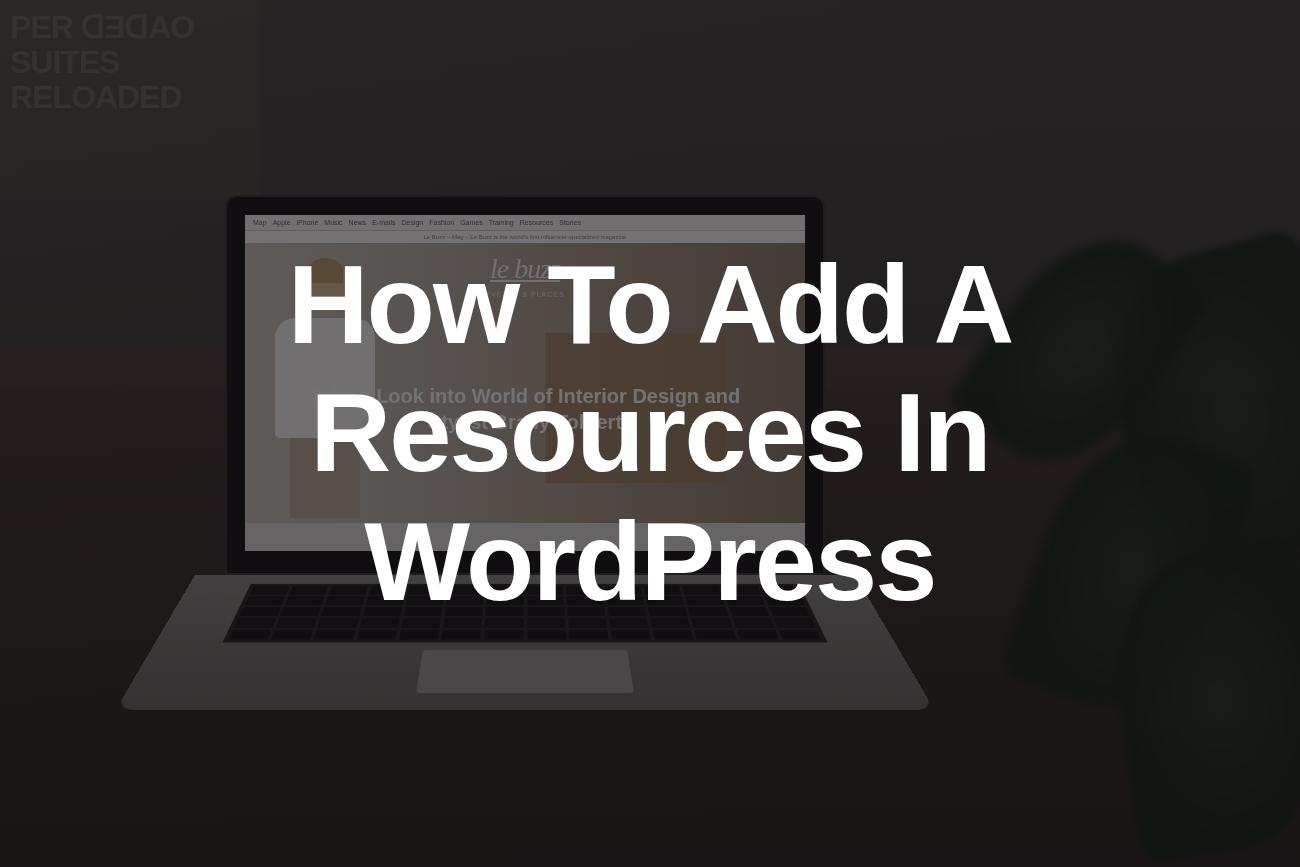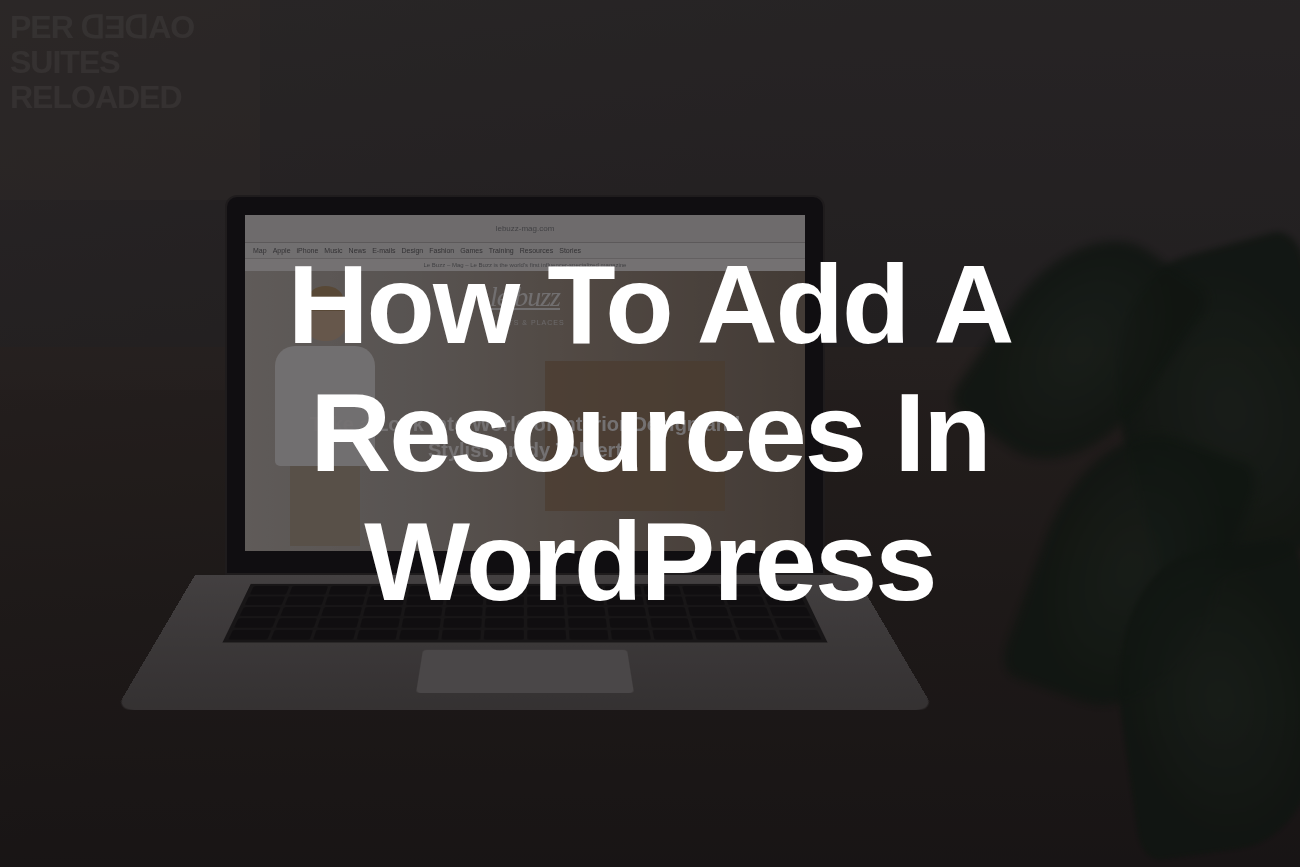--- a/index.html
+++ b/index.html
@@ -272,23 +272,20 @@
   <div class="wall"></div>
   <div class="desk-surface"></div>
 
   <div class="box-sign">
     <div class="box-text">PER ꓷƎꓷAO SUITES RELOADED</div>
   </div>
 
   <div class="laptop">
     <div class="laptop-screen-frame">
       <div class="laptop-screen">
-        <div class="browser-chrome">
-          <span>lebuzz-mag.com</span>
-        </div>
         <div class="browser-toolbar">
           <span>Map</span>
           <span>Apple</span>
           <span>iPhone</span>
           <span>Music</span>
           <span>News</span>
           <span>E-mails</span>
           <span>Design</span>
           <span>Fashion</span>
           <span>Games</span>

